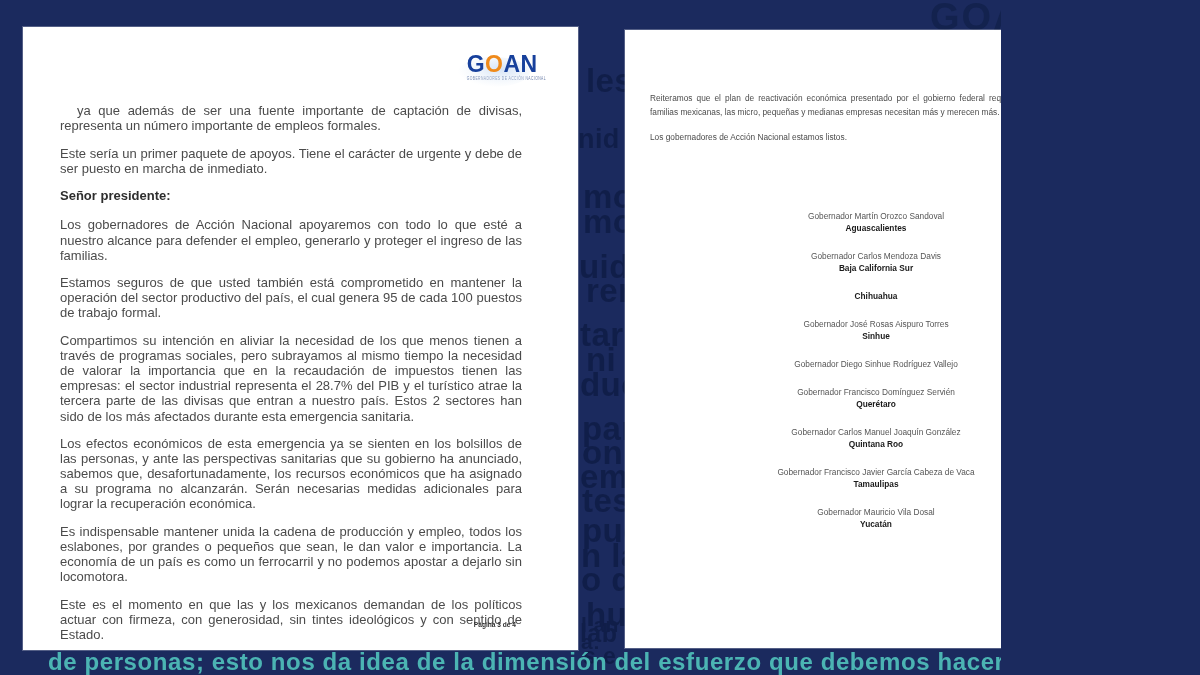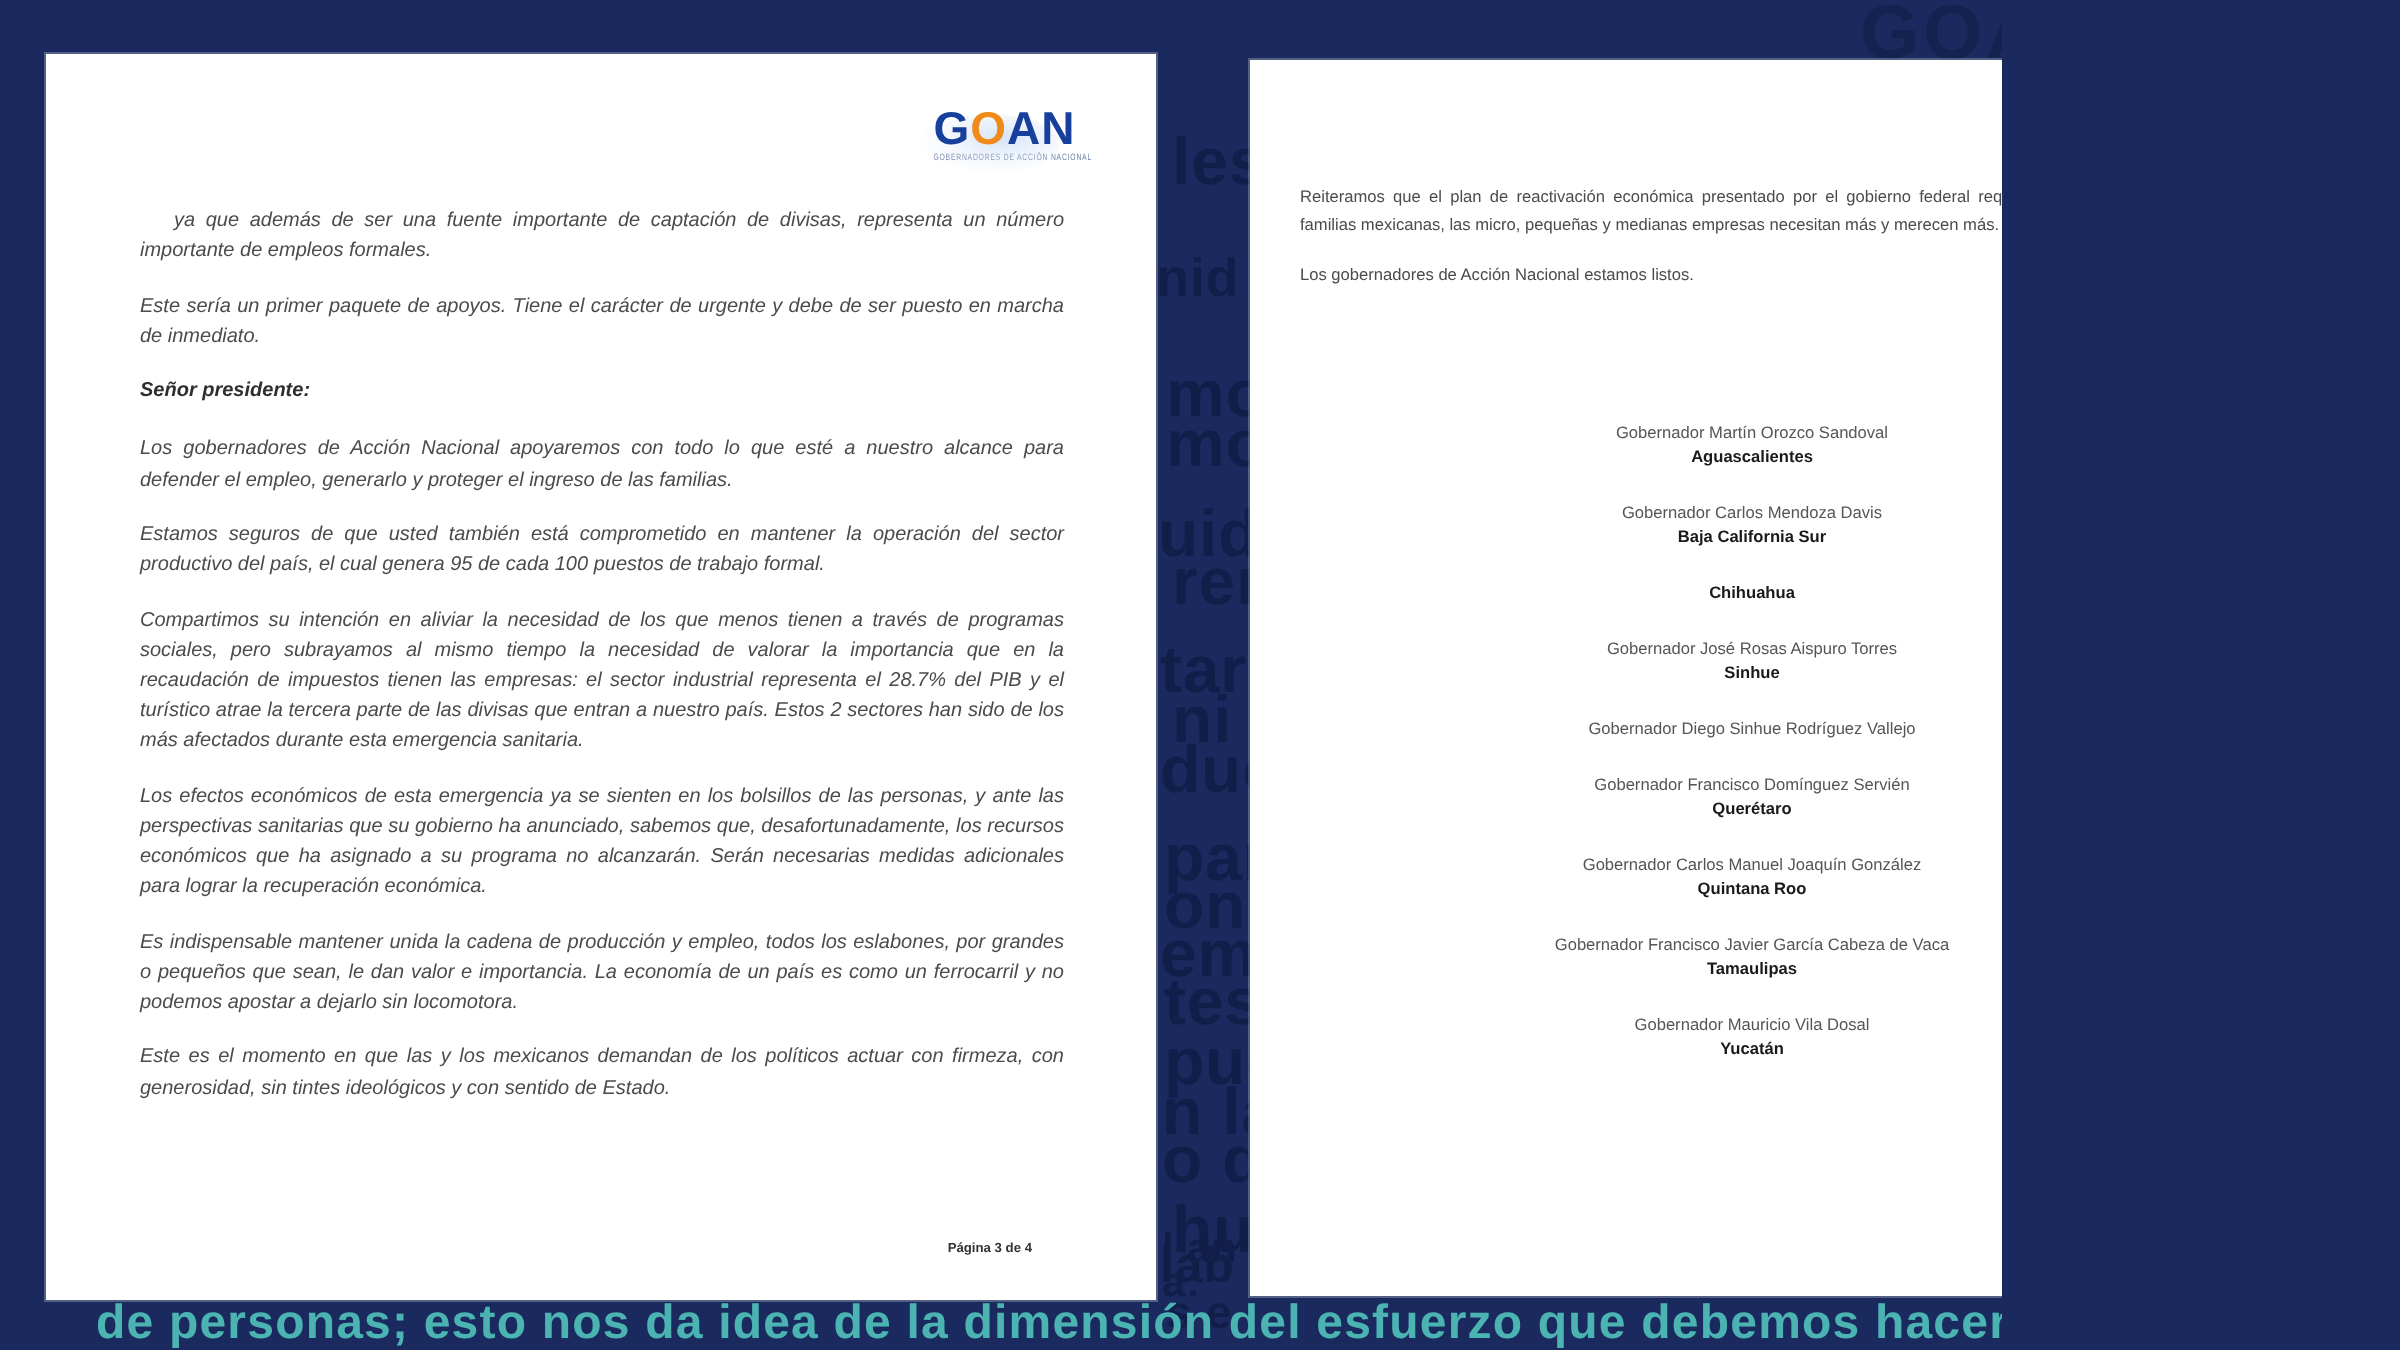--- a/index.html
+++ b/index.html
@@ -134,26 +134,25 @@
   }
 
   
   .doc-body {
     position: absolute;
     color: #4b4b4b;
     text-align: justify;
     font-family: "Liberation Sans", sans-serif;
   }
   #body-left {
-    left: 47px;
+    left: 37px;
     top: 76px;
     width: 462px;
-    font-size: 10px;
+    font-size: 13px;
     line-height: 15.1px;
-    font-style: italic;
   }
   #body-right {
     left: 25px;
     top: 62px;
     width: 452px;
     font-size: 8.3px;
     line-height: 13.6px;
   }
   .doc-body p {
     margin: 0 0 12px 0;

